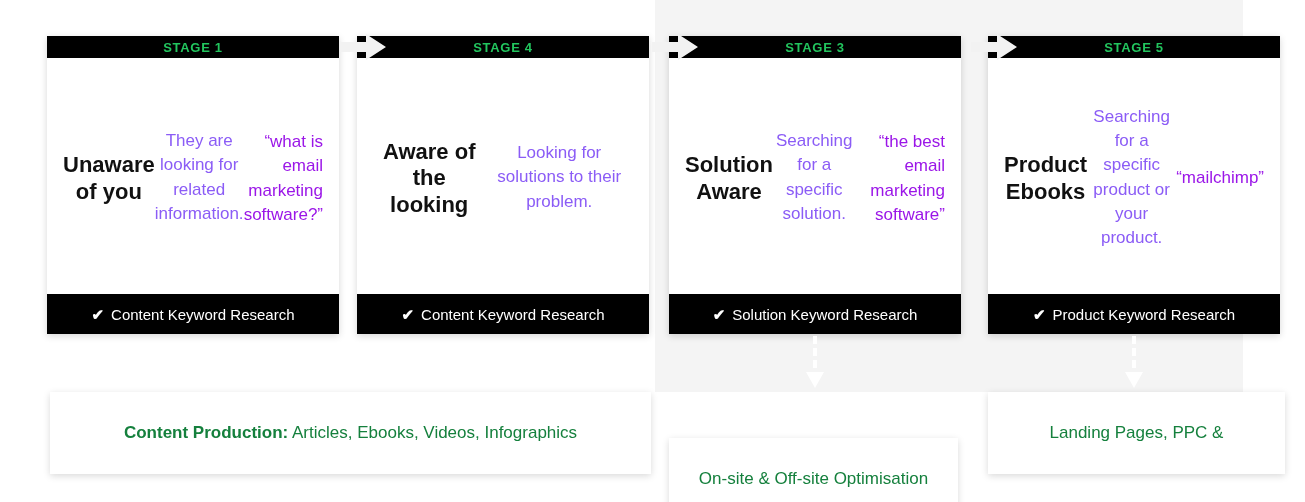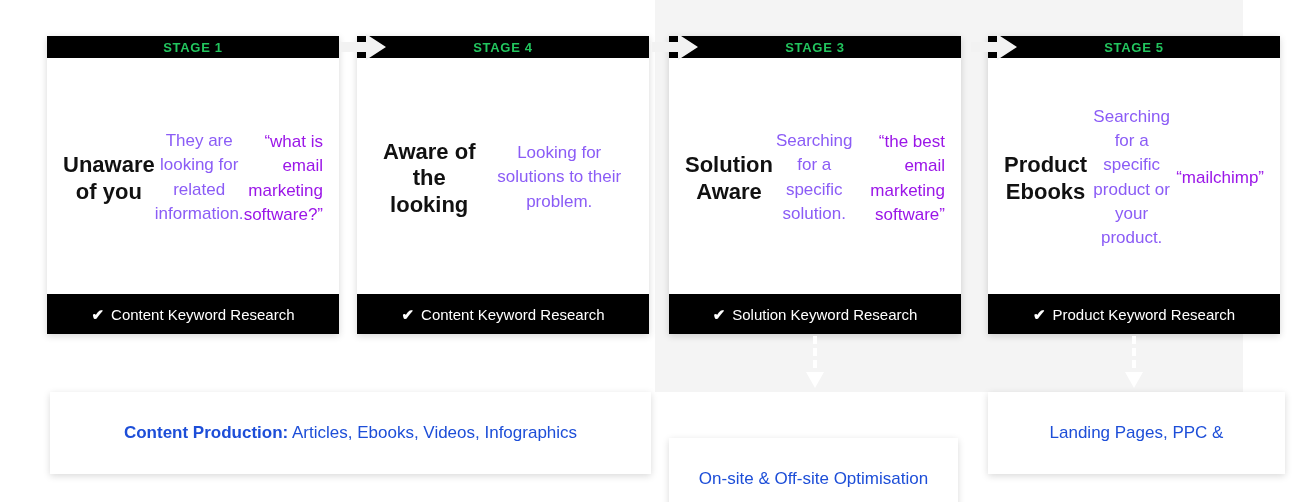--- a/index.html
+++ b/index.html
@@ -136,21 +136,21 @@
     position: absolute;
     top: 392px;
     height: 82px;
     background: #ffffff;
     box-shadow: 0 2px 7px rgba(0,0,0,0.15);
     display: flex;
     align-items: center;
     justify-content: center;
     text-align: center;
     font-size: 17px;
-    color: #1d4ed8;
+    color: #15803d;
     line-height: 1.42;
     box-sizing: border-box;
     padding: 0 14px;
   }
   .out-card.o1 { left: 50px;  width: 601px; }
   .out-card.o2 { left: 669px; width: 289px; margin-top: 46px; }
   .out-card.o3 { left: 988px; width: 297px; }
   .out-strong { font-weight: bold; }
 </style>
 </head>

